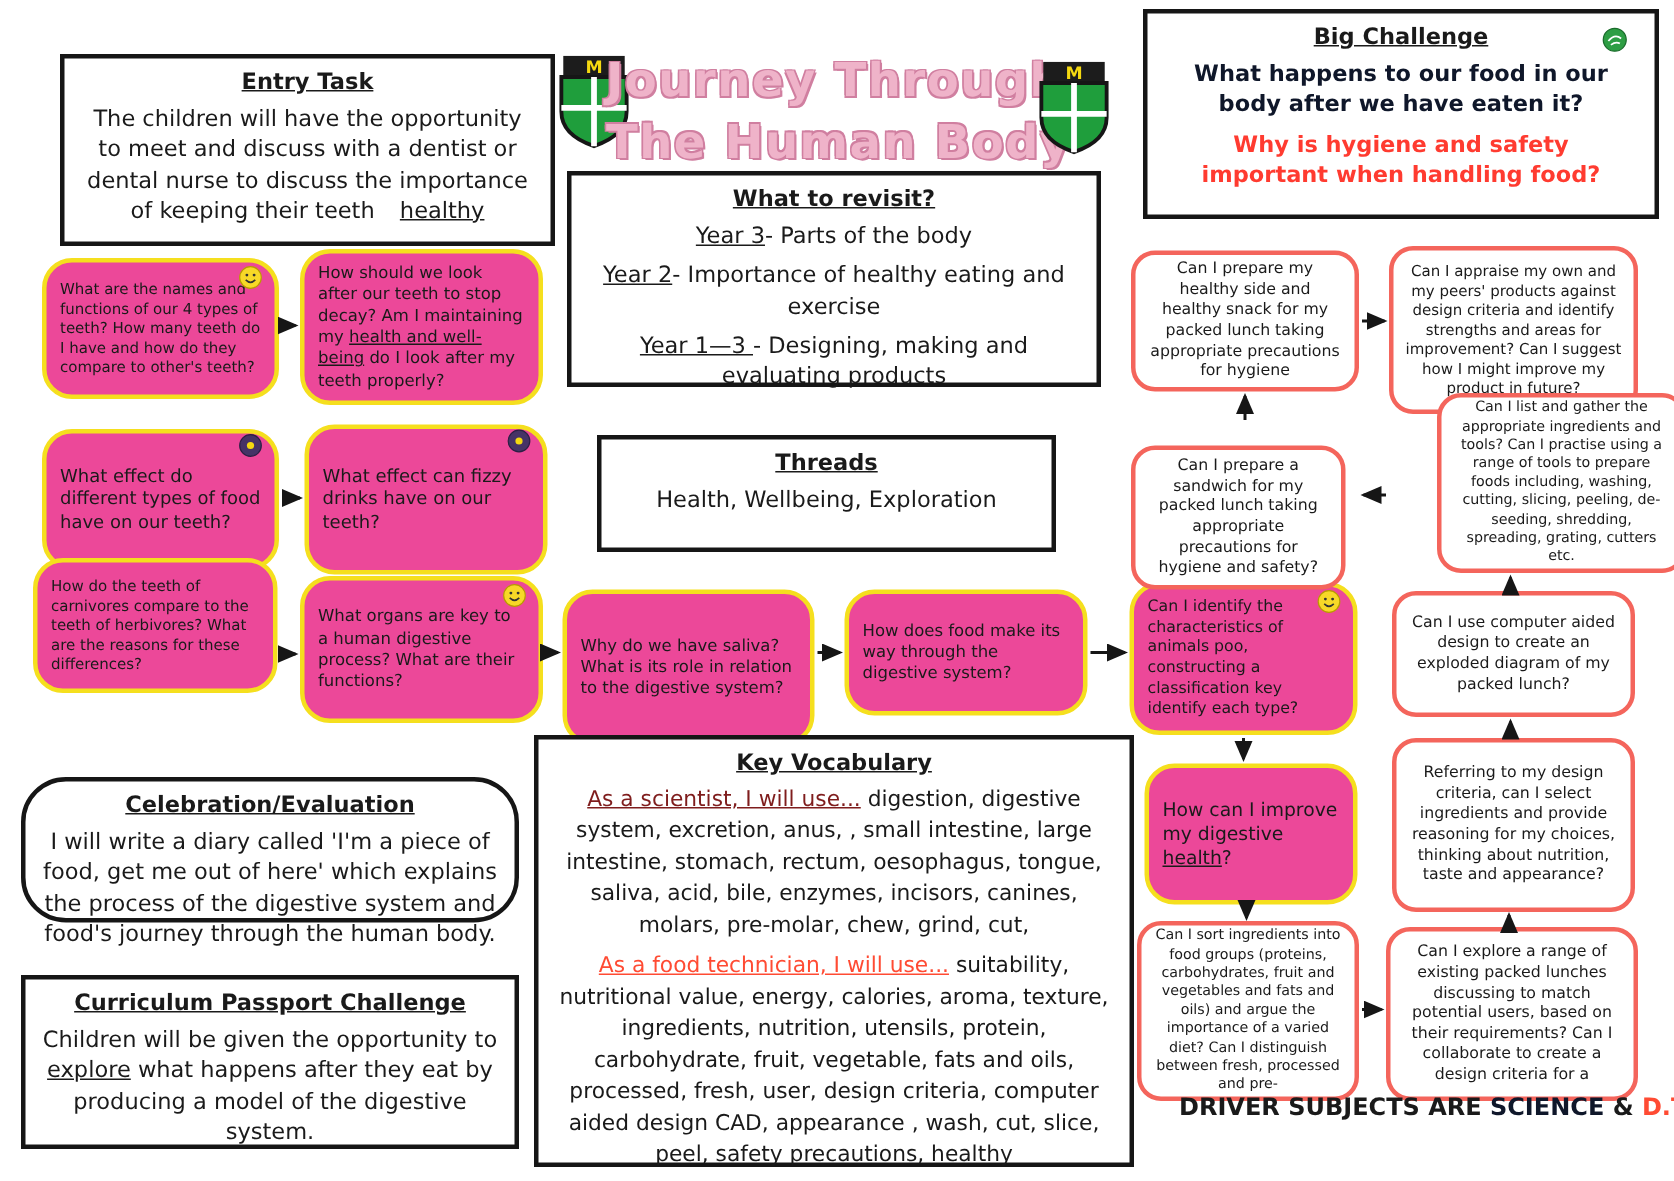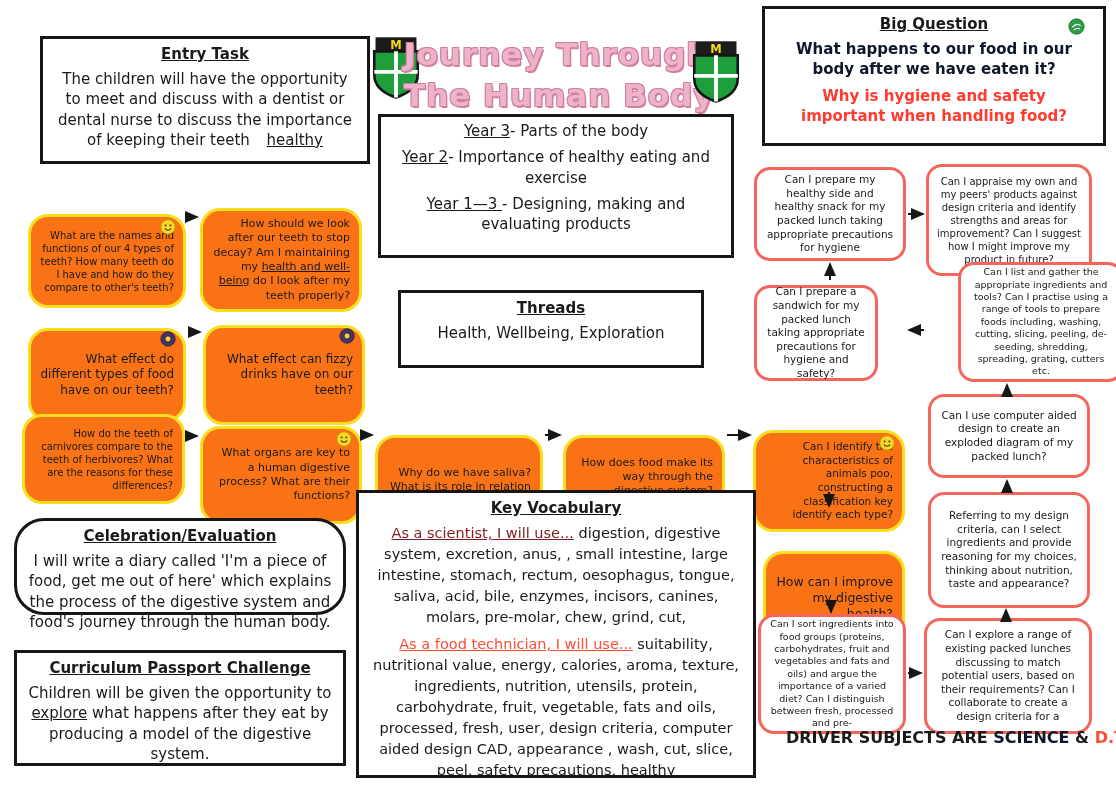--- a/index.html
+++ b/index.html
@@ -1,22 +1,22 @@
 <!DOCTYPE html>
 <html><head>
 <meta charset="utf-8">
 <style>
   html,body{margin:0;padding:0;background:#fff;}
   body{font-family:"DejaVu Sans","Liberation Sans",sans-serif;color:#1a1a1a;}
   #canvas{position:relative;width:1116px;height:787px;background:#fff;overflow:hidden;}
 
   .bbox{position:absolute;border:3px solid #161616;background:#fff;padding:4px 10px;text-align:center;box-sizing:border-box;}
-  .ybox{position:absolute;border:3.5px solid #f5df1e;border-radius:20px;background:#f97316;
-        padding:6px 9px;text-align:right;box-sizing:border-box;display:flex;align-items:center;justify-content:center;
-        font-size:11px;line-height:1.3;margin-top:42px;}
+  .ybox{position:absolute;border:3.5px solid #f5df1e;border-radius:20px;background:#ec4899;
+        padding:6px 9px;text-align:left;box-sizing:border-box;display:flex;align-items:center;justify-content:center;
+        font-size:11px;line-height:1.3;}
   .rbox{position:absolute;border:3px solid #f4655c;border-radius:16px;background:#fff;
         padding:6px 8px;text-align:center;box-sizing:border-box;display:flex;align-items:center;justify-content:center;
         font-size:10.5px;line-height:1.3;}
 
   .h{font-weight:bold;text-decoration:underline;font-size:15px;margin:2px 0 6px;}
   .body-text{font-size:15px;line-height:1.35;}
 
   .title-line{font-weight:bold;font-size:31px;letter-spacing:1px;color:#efb3c9;
         text-shadow:1.5px 1.5px 0 #d07fa0,-1px -1px 0 #d07fa0,1px -1px 0 #d07fa0,-1px 1px 0 #d07fa0;
         text-align:center;white-space:nowrap;}
@@ -65,27 +65,28 @@
   </div>
 
   <div class="bbox" style="left:762px;top:6px;width:344px;height:140px;">
     <div class="rel" style="display:block;">
       <span class="corner-icon">
         <svg viewBox="0 0 20 20" width="17" height="17">
           <circle cx="10" cy="10" r="9" fill="#2e9e44" stroke="#1b6b2c"></circle>
           <path d="M5 11 q5 -6 10 -2 M7 14 q4 -3 7 -1" stroke="#fff" fill="none" stroke-width="1.4"></path>
         </svg>
       </span>
-      <div class="h">Big Question</div>
+      <div class="h">Big Challenge</div>
       <div class="bq-q1">What happens to our food in our body after we have eaten it?</div>
       <div class="bq-q2">Why is hygiene and safety important when handling food?</div>
     </div>
   </div>
 
   <div class="bbox" style="left:378px;top:114px;width:356px;height:144px;">
+    <div class="h">What to revisit?</div>
     <div class="body-text" style="margin-bottom:6px;"><span style="text-decoration: underline;">Year 3</span><span>- Parts of the body</span></div>
     <div class="body-text" style="margin-bottom:6px;"><span style="text-decoration: underline;">Year 2</span><span>- Importance of healthy eating and exercise</span></div>
     <div class="body-text"><span style="text-decoration: underline;">Year 1—3 </span><span>- Designing, making and evaluating products</span></div>
   </div>
 
   <div class="bbox" style="left:398px;top:290px;width:306px;height:78px;">
     <div class="h">Threads</div>
     <div class="body-text">Health, Wellbeing, Exploration</div>
   </div>
 
@@ -174,21 +175,21 @@
   <div class="ybox" style="left:763px;top:509px;width:142px;height:94px;font-size:12.5px;">
     <span><span>How can I improve my digestive </span><span style="text-decoration: underline;">health</span><span>?</span></span>
   </div>
 
   <div class="rbox" style="left:754px;top:167px;width:152px;height:94px;">
     <span>Can I prepare my healthy side and healthy snack for my packed lunch taking appropriate precautions for hygiene</span>
   </div>
   <div class="rbox" style="left:926px;top:164px;width:166px;height:112px;font-size:10px;">
     <span>Can I appraise my own and my peers' products against design criteria and identify strengths and areas for improvement? Can I suggest how I might improve my product in future?</span>
   </div>
-  <div class="rbox" style="left:754px;top:285px;width:124px;height:96px;">
+  <div class="rbox" style="left:754px;top:297px;width:143px;height:96px;">
     <span>Can I prepare a sandwich for my packed lunch taking appropriate precautions for hygiene and safety?</span>
   </div>
   <div class="rbox" style="left:926px;top:262px;width:166px;height:120px;font-size:9.5px;margin-left:32px;">
     <span>Can I list and gather the appropriate ingredients and tools? Can I practise using a range of tools to prepare foods including, washing, cutting, slicing, peeling, de-seeding, shredding, spreading, grating, cutters etc.</span>
   </div>
   <div class="rbox" style="left:928px;top:394px;width:162px;height:84px;">
     <span>Can I use computer aided design to create an exploded diagram of my packed lunch?</span>
   </div>
   <div class="rbox" style="left:928px;top:492px;width:162px;height:116px;">
     <span>Referring to my design criteria, can I select ingredients and provide reasoning for my choices, thinking about nutrition, taste and appearance?</span>

